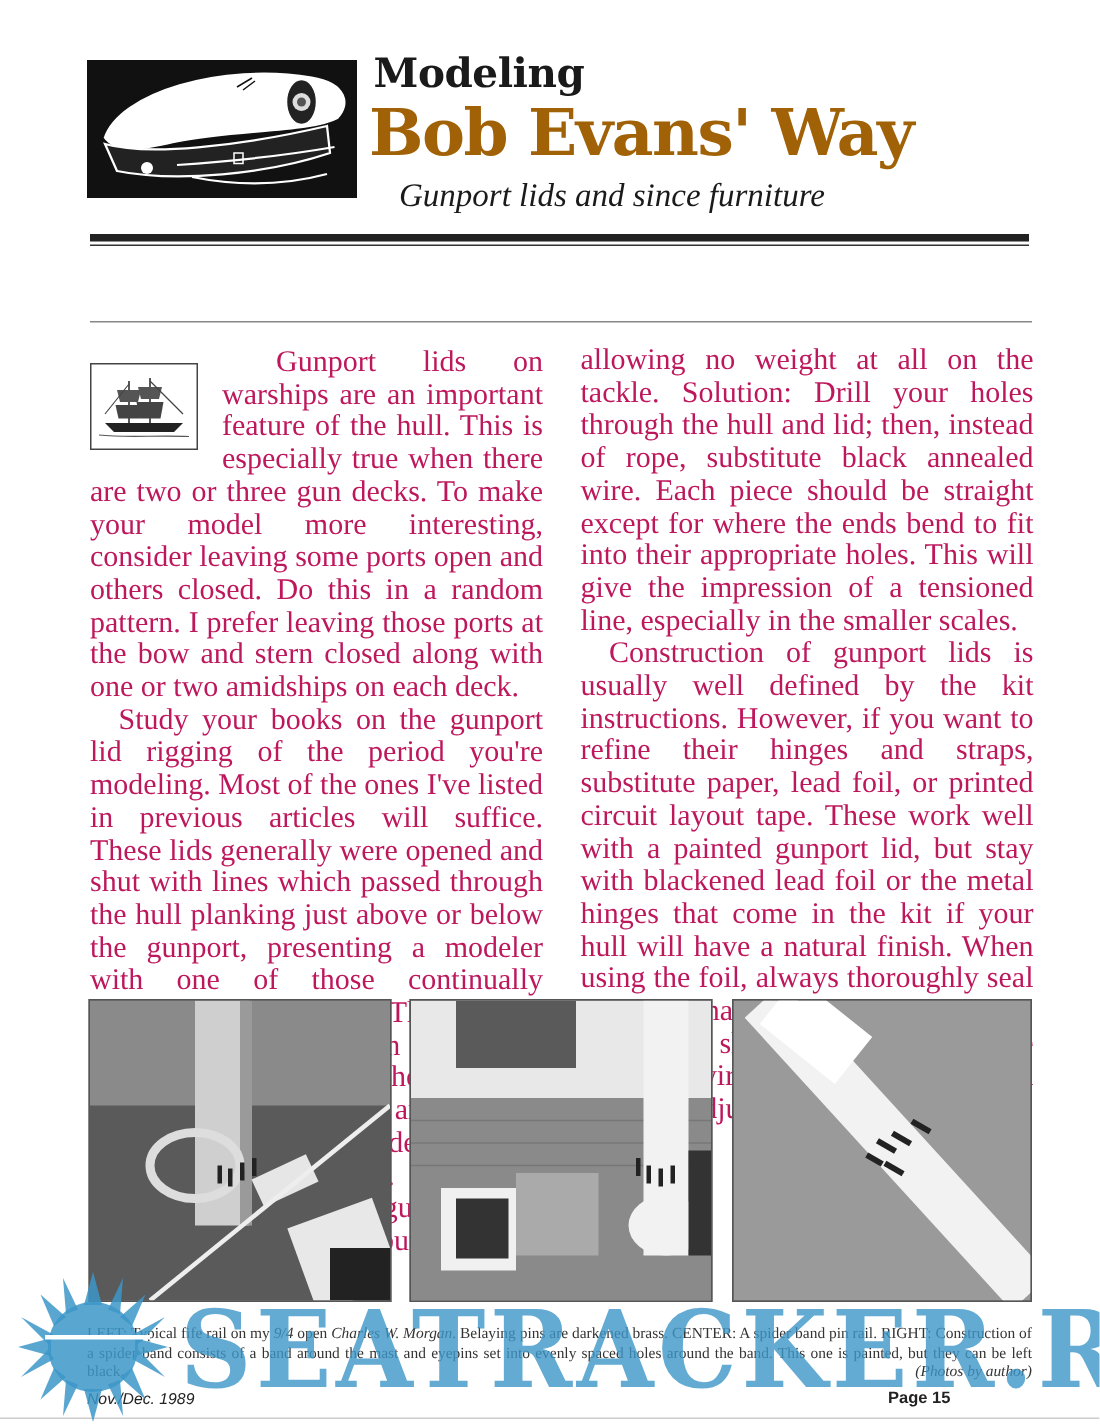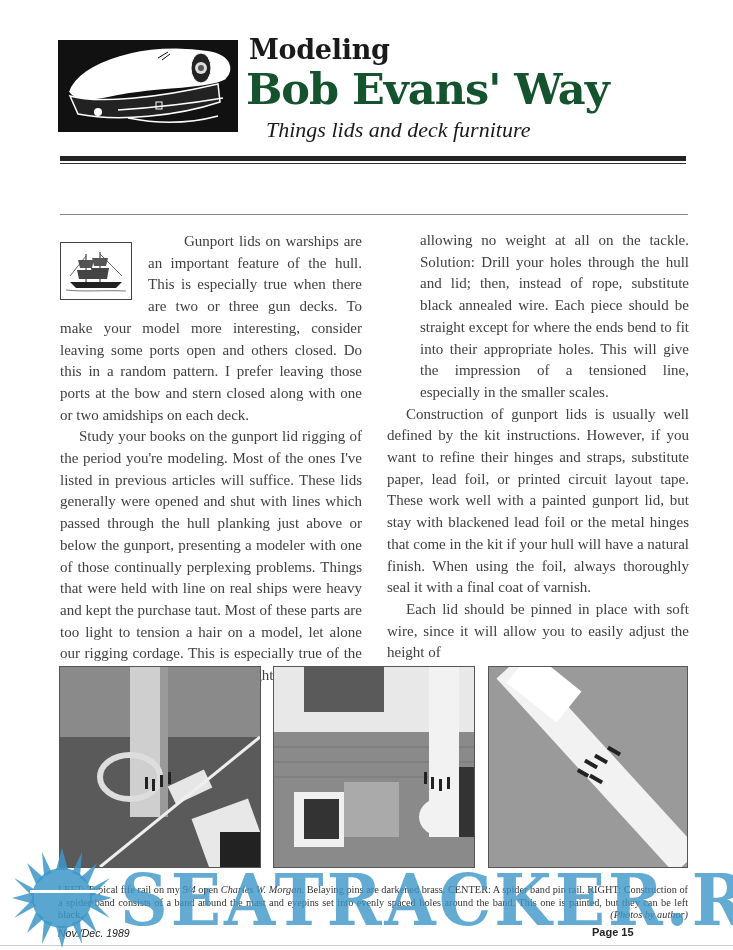--- a/index.html
+++ b/index.html
@@ -6,32 +6,32 @@
   body {
     width: 733px; height: 950px; background: #ffffff; position: relative; overflow: hidden;
     font-family: "Liberation Serif", "DejaVu Serif", serif; color: #1e1e1e;
   }
   .page { position: absolute; left: 0; top: 0; width: 733px; height: 950px; }
 
   
   .logo-block { position: absolute; left: 58px; top: 40px; width: 180px; height: 92px; background: #111; }
   .logo-block svg { position: absolute; left: 0; top: 0; }
   .kicker { position: absolute; left: 249px; top: 34px; font-family: "DejaVu Serif", serif; font-weight: bold; font-size: 27px; color: #1a1a1a; letter-spacing: -0.3px; }
-  .title { position: absolute; left: 246px; top: 64px; font-family: "DejaVu Serif", serif; font-weight: bold; font-size: 43px; color: #14532d; letter-spacing: -1px; white-space: nowrap; }
+  .title { position: absolute; left: 246px; top: 64px; font-family: "DejaVu Serif", serif; font-weight: bold; font-size: 43px; color: #a16207; letter-spacing: -1px; white-space: nowrap; }
   .subtitle { position: absolute; left: 266px; top: 117px; font-family: "Liberation Serif", serif; font-style: italic; font-size: 22px; color: #1a1a1a; }
   .rule-thick { position: absolute; left: 60px; top: 156px; width: 626px; height: 5px; background: #222; }
   .rule-thin { position: absolute; left: 60px; top: 163px; width: 626px; height: 1px; background: #333; }
   .rule-top { position: absolute; left: 60px; top: 214px; width: 628px; height: 1px; background: #888; }
 
   
-  .col { position: absolute; top: 231px; font-size: 15px; line-height: 21.7px; text-align: justify; color: #404040; }
+  .col { position: absolute; top: 231px; font-size: 20px; line-height: 21.7px; text-align: justify; color: #be185d; }
   .col-left { left: 60px; width: 302px; }
   .col-right { left: 387px; width: 302px; top: 230px; }
   .col p { margin: 0; text-indent: 19px; }
-  .col p.noindent { text-indent: 0; margin-left: 33px; }
+  .col p.noindent { text-indent: 0; }
   .ship-box { float: left; width: 70px; height: 56px; border: 1px solid #444; margin: 11px 16px 6px 0; position: relative; background: #fff; }
   .ship-box svg { position: absolute; left: 3px; top: 3px; }
   .first-para { text-indent: 36px !important; }
 
   
   .photo { position: absolute; top: 666px; height: 200px; background: #777; overflow: hidden; border: 1px solid #555; }
   .photo-left { left: 59px; width: 200px; }
   .photo-center { left: 273px; width: 200px; }
   .photo-right { left: 488px; width: 198px; }
   .photo svg { position: absolute; left: 0; top: 0; }
@@ -63,21 +63,21 @@
       <path d="M20 76 C 60 90, 120 92, 180 80 L 180 92 L 20 92 Z" fill="#111"></path>
       <path d="M70 78 C 100 84, 130 84, 160 76" stroke="#fff" stroke-width="1.5" fill="none"></path>
       <ellipse cx="143" cy="28" rx="10" ry="15" fill="#222" stroke="#fff" stroke-width="1"></ellipse>
       <circle cx="143" cy="28" r="6" fill="#ddd"></circle>
       <circle cx="143" cy="28" r="3" fill="#555"></circle>
       <path d="M100 18 L 110 12 M104 20 L 112 14" stroke="#111" stroke-width="1"></path>
     </svg>
   </div>
   <div class="kicker">Modeling</div>
   <div class="title">Bob Evans' Way</div>
-  <div class="subtitle">Things lids and deck furniture</div>
+  <div class="subtitle">Gunport lids and since furniture</div>
   <div class="rule-thick"></div>
   <div class="rule-thin"></div>
   <div class="rule-top"></div>
 
   <div class="col col-left">
     <div class="ship-box">
       <svg width="64" height="50" viewBox="0 0 64 50">
         <path d="M6 36 L 58 36 L 52 42 L 12 42 Z" fill="#222"></path>
         <line x1="22" y1="8" x2="22" y2="36" stroke="#222" stroke-width="1"></line>
         <line x1="36" y1="6" x2="36" y2="36" stroke="#222" stroke-width="1"></line>

